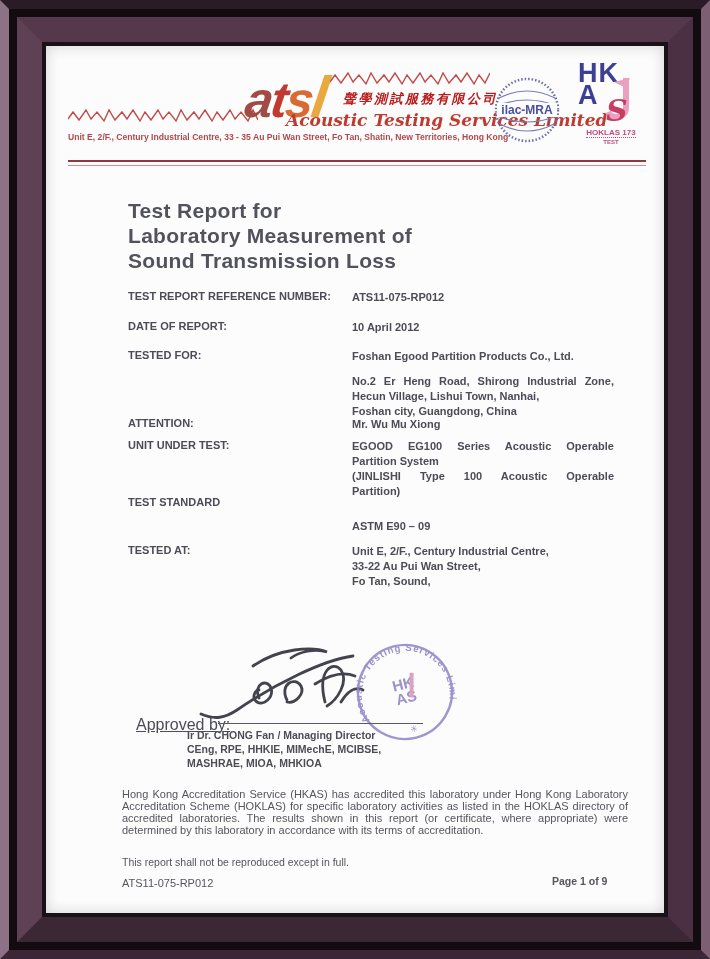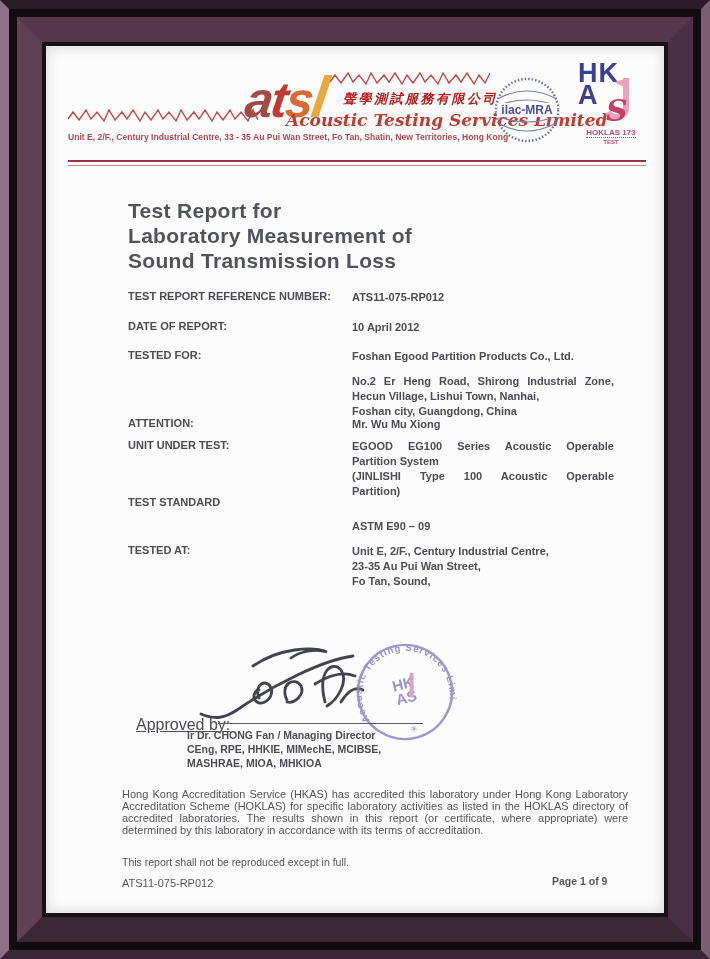--- a/index.html
+++ b/index.html
@@ -142,21 +142,21 @@
         <div class="jline">(JINLISHI Type 100 Acoustic Operable</div>
         <div>Partition)</div>
       </div>
 
       <div class="lab" style="top:450px">TEST STANDARD</div>
       <div class="val" style="top:473px">ASTM E90 – 09</div>
 
       <div class="lab" style="top:498px">TESTED AT:</div>
       <div class="val" style="top:498px">
         <div>Unit E, 2/F., Century Industrial Centre,</div>
-        <div>23-35 Au Pui Wan Street,</div>
+        <div>33-22 Au Pui Wan Street,</div>
         <div>Fo Tan, Sound,</div>
       </div>
 
       <svg class="abs sig" width="250" height="85" viewBox="0 0 250 85">
         <path d="M6 74 C20 80 30 78 42 70 C80 44 128 20 158 16"></path>
         <path d="M58 26 C84 8 118 6 132 12 C120 8 104 12 96 18"></path>
         <path d="M64 58 C58 44 72 38 76 48 C79 58 68 66 62 62 C56 58 60 50 64 50"></path>
         <path d="M92 60 C84 44 100 36 106 46 C110 54 100 64 92 62"></path>
         <path d="M130 62 C122 30 138 20 146 30 C154 42 142 60 132 66"></path>
         <path d="M120 44 C136 34 150 32 160 36"></path>

